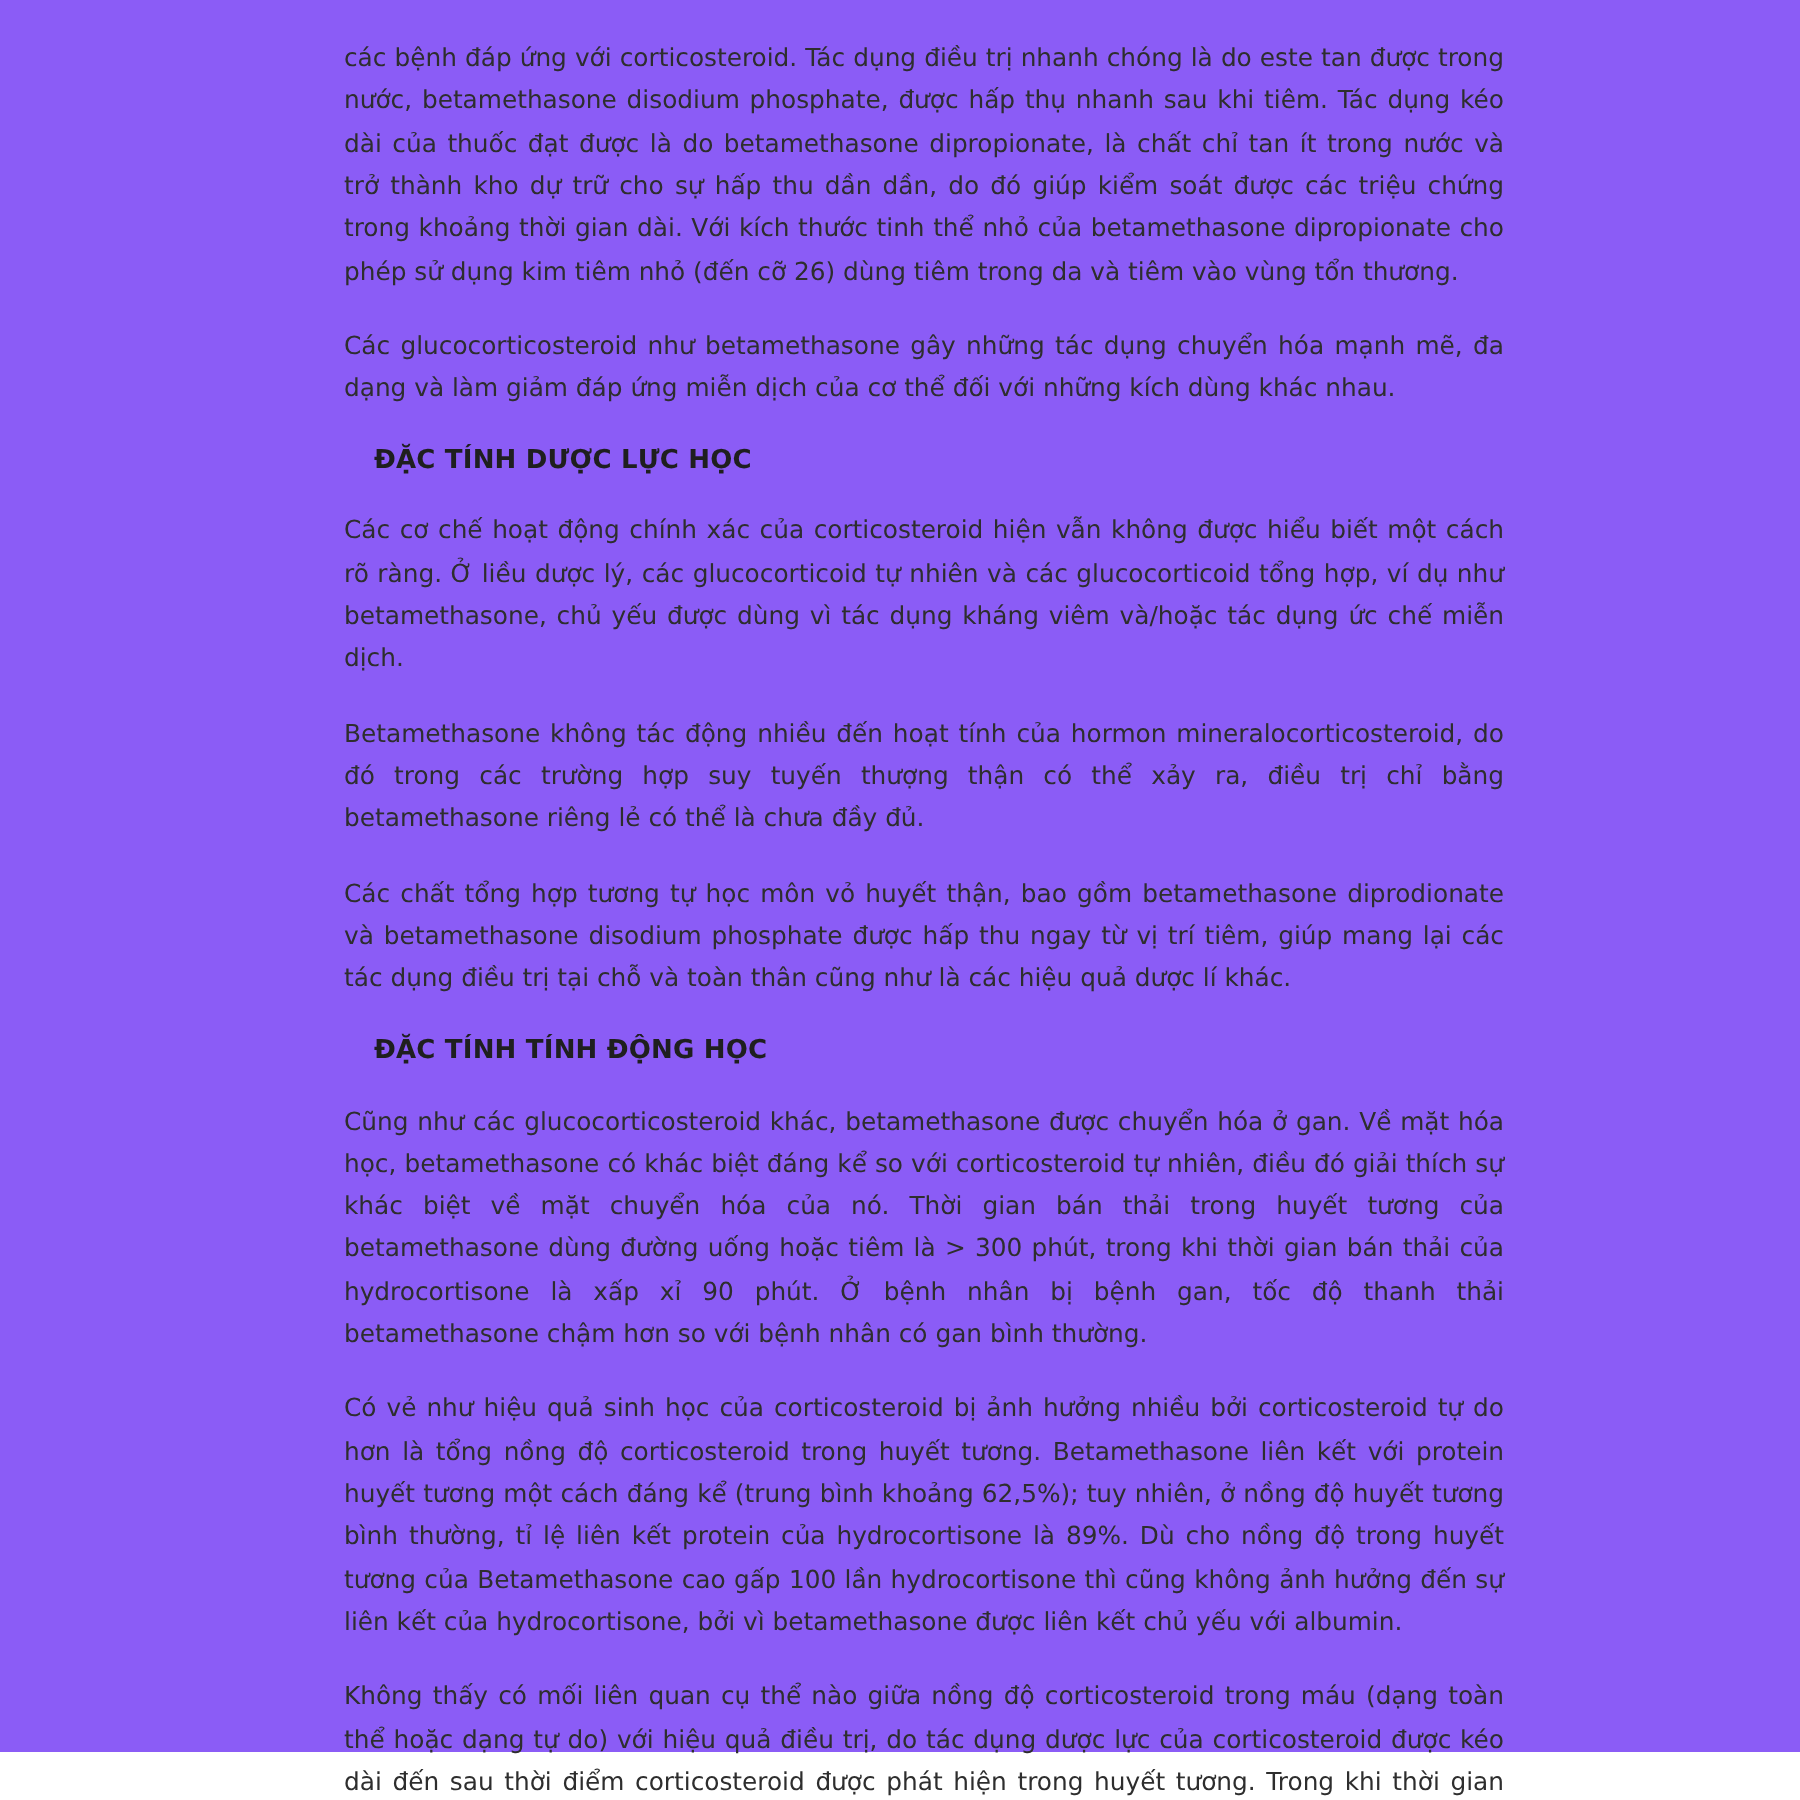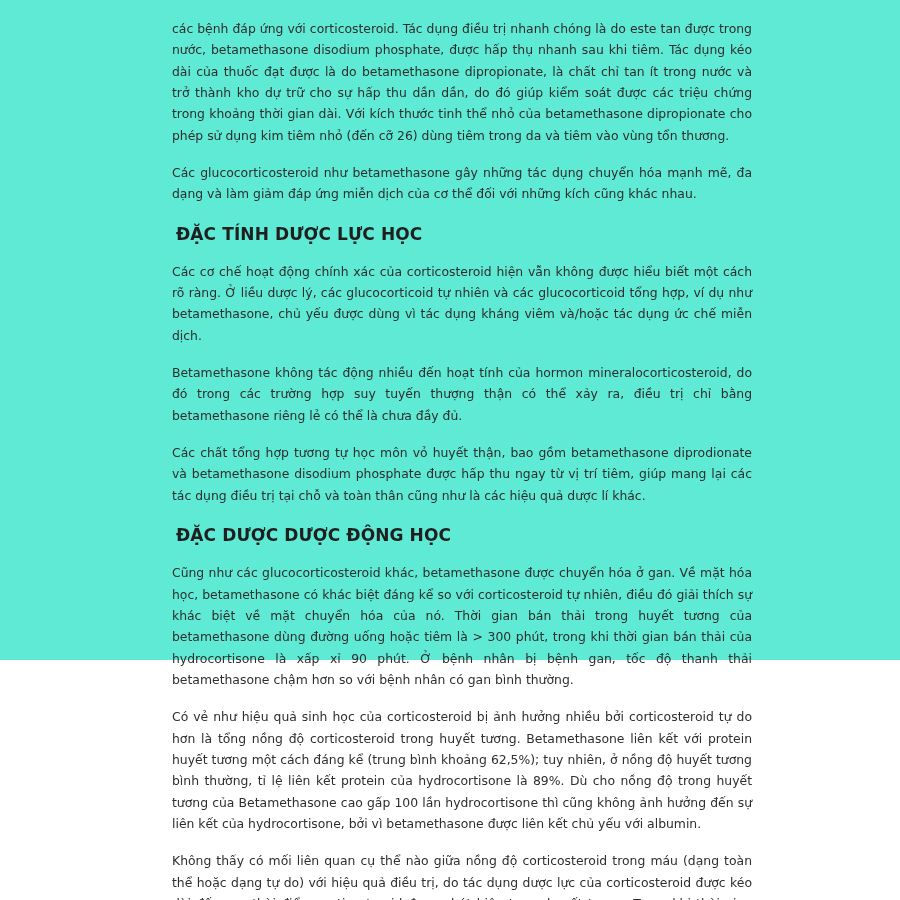--- a/index.html
+++ b/index.html
@@ -9,69 +9,69 @@
   body {
     width: 900px;
     height: 900px;
     background: #ffffff;
     font-family: "DejaVu Sans", sans-serif;
     color: #2b2b2b;
   }
   .page {
     box-sizing: border-box;
     width: 900px;
-    height: 660px;
+    height: 876px;
     padding: 18px 148px 0 172px;
-    background: #5eead4;
+    background: #8b5cf6;
   }
   .doc-body {
     width: 580px;
   }
   p.para {
     margin: 0 0 16px 0;
     font-size: 12.4px;
     line-height: 1.72;
     text-align: justify;
     text-justify: inter-word;
     color: #2e2e2e;
     hyphens: none;
   }
   p.para:last-child {
     margin-bottom: 0;
   }
   h2.heading {
-    margin: 4px 0 13px 4px;
-    font-size: 17px;
+    margin: 4px 0 13px 15px;
+    font-size: 13px;
     line-height: 1.6;
     font-weight: bold;
     color: #1f1f1f;
     letter-spacing: 0.1px;
     text-align: left;
   }
 </style>
 </head>
 <body>
 
 <div class="page">
   <div class="doc-body">
 
     <p class="para">các bệnh đáp ứng với corticosteroid. Tác dụng điều trị nhanh chóng là do este tan được trong nước, betamethasone disodium phosphate, được hấp thụ nhanh sau khi tiêm. Tác dụng kéo dài của thuốc đạt được là do betamethasone dipropionate, là chất chỉ tan ít trong nước và trở thành kho dự trữ cho sự hấp thu dần dần, do đó giúp kiểm soát được các triệu chứng trong khoảng thời gian dài. Với kích thước tinh thể nhỏ của betamethasone dipropionate cho phép sử dụng kim tiêm nhỏ (đến cỡ 26) dùng tiêm trong da và tiêm vào vùng tổn thương.</p>
 
-    <p class="para">Các glucocorticosteroid như betamethasone gây những tác dụng chuyển hóa mạnh mẽ, đa dạng và làm giảm đáp ứng miễn dịch của cơ thể đối với những kích cũng khác nhau.</p>
+    <p class="para">Các glucocorticosteroid như betamethasone gây những tác dụng chuyển hóa mạnh mẽ, đa dạng và làm giảm đáp ứng miễn dịch của cơ thể đối với những kích dùng khác nhau.</p>
 
 
     <h2 class="heading">ĐẶC TÍNH DƯỢC LỰC HỌC</h2>
 
     <p class="para">Các cơ chế hoạt động chính xác của corticosteroid hiện vẫn không được hiểu biết một cách rõ ràng. Ở liều dược lý, các glucocorticoid tự nhiên và các glucocorticoid tổng hợp, ví dụ như betamethasone, chủ yếu được dùng vì tác dụng kháng viêm và/hoặc tác dụng ức chế miễn dịch.</p>
 
     <p class="para">Betamethasone không tác động nhiều đến hoạt tính của hormon mineralocorticosteroid, do đó trong các trường hợp suy tuyến thượng thận có thể xảy ra, điều trị chỉ bằng betamethasone riêng lẻ có thể là chưa đầy đủ.</p>
 
     <p class="para">Các chất tổng hợp tương tự học môn vỏ huyết thận, bao gồm betamethasone diprodionate và betamethasone disodium phosphate được hấp thu ngay từ vị trí tiêm, giúp mang lại các tác dụng điều trị tại chỗ và toàn thân cũng như là các hiệu quả dược lí khác.</p>
 
-    <h2 class="heading">ĐẶC DƯỢC DƯỢC ĐỘNG HỌC</h2>
+    <h2 class="heading">ĐẶC TÍNH TÍNH ĐỘNG HỌC</h2>
 
     <p class="para">Cũng như các glucocorticosteroid khác, betamethasone được chuyển hóa ở gan. Về mặt hóa học, betamethasone có khác biệt đáng kể so với corticosteroid tự nhiên, điều đó giải thích sự khác biệt về mặt chuyển hóa của nó. Thời gian bán thải trong huyết tương của betamethasone dùng đường uống hoặc tiêm là &gt; 300 phút, trong khi thời gian bán thải của hydrocortisone là xấp xỉ 90 phút. Ở bệnh nhân bị bệnh gan, tốc độ thanh thải betamethasone chậm hơn so với bệnh nhân có gan bình thường.</p>
 
     <p class="para">Có vẻ như hiệu quả sinh học của corticosteroid bị ảnh hưởng nhiều bởi corticosteroid tự do hơn là tổng nồng độ corticosteroid trong huyết tương. Betamethasone liên kết với protein huyết tương một cách đáng kể (trung bình khoảng 62,5%); tuy nhiên, ở nồng độ huyết tương bình thường, tỉ lệ liên kết protein của hydrocortisone là 89%. Dù cho nồng độ trong huyết tương của Betamethasone cao gấp 100 lần hydrocortisone thì cũng không ảnh hưởng đến sự liên kết của hydrocortisone, bởi vì betamethasone được liên kết chủ yếu với albumin.</p>
 
     <p class="para">Không thấy có mối liên quan cụ thể nào giữa nồng độ corticosteroid trong máu (dạng toàn thể hoặc dạng tự do) với hiệu quả điều trị, do tác dụng dược lực của corticosteroid được kéo dài đến sau thời điểm corticosteroid được phát hiện trong huyết tương. Trong khi thời gian bán thải của betamethasone khi được dùng theo đường toàn thân là &gt; 300 phút, thời gian bán thải sinh học là 36 đến 54 giờ.</p>
 
   </div>
 </div>
 

